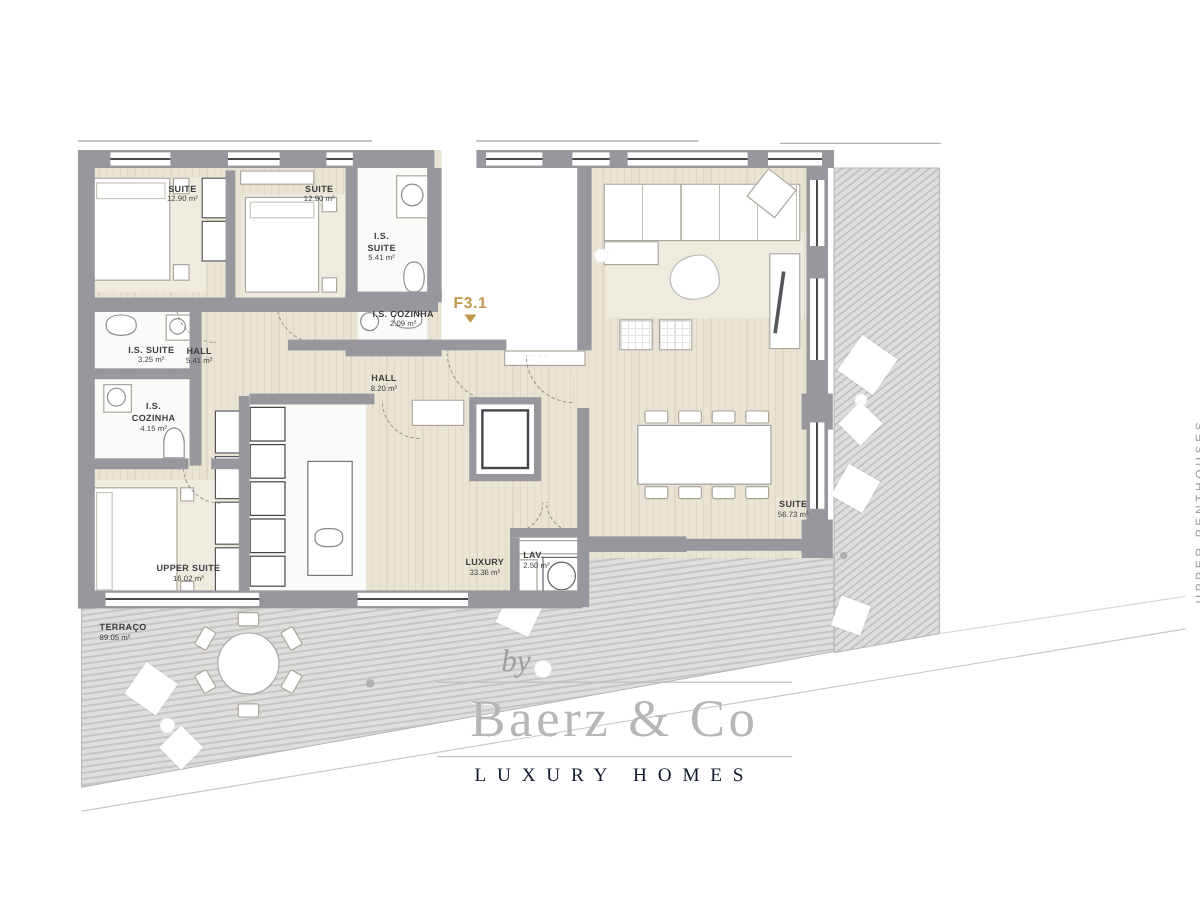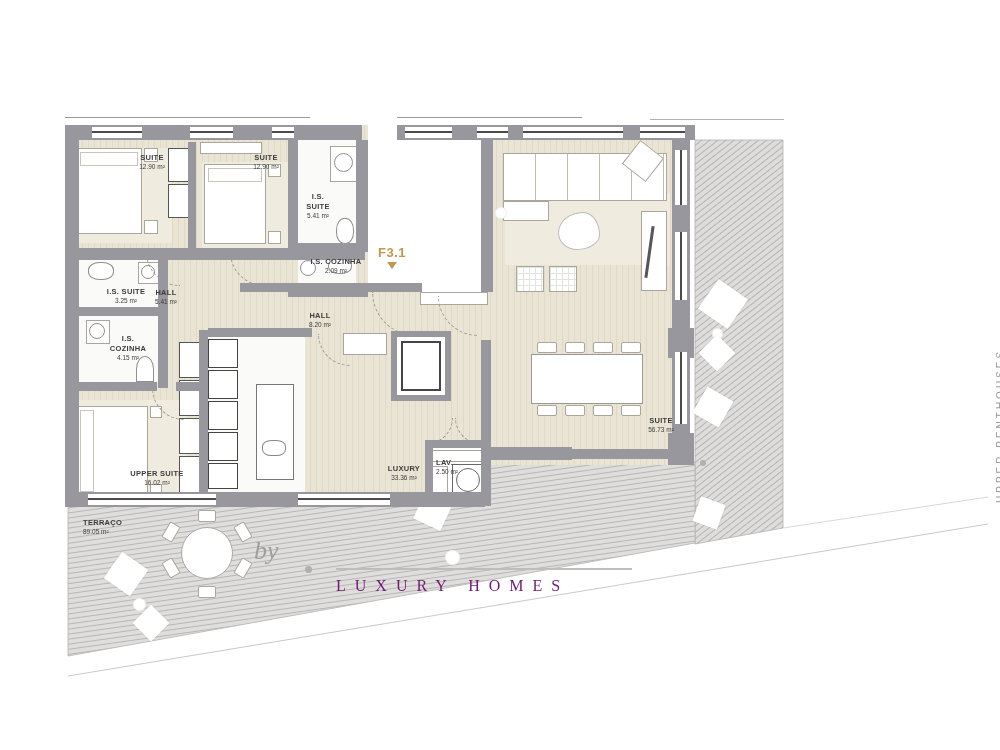--- a/index.html
+++ b/index.html
@@ -27,27 +27,27 @@
   .white-shape{background:#fff;border:1px solid rgba(0,0,0,.05);}
   .diamond{position:absolute;background:#fff;box-shadow:0 0 0 1px rgba(0,0,0,.04);z-index:6;}
   .dot{position:absolute;background:#b0b0ae;border-radius:50%;z-index:6;}
   .toilet{position:absolute;background:#fff;border:1px solid #8f8f8f;border-radius:45%;z-index:7;box-sizing:border-box;}
   .chair{position:absolute;background:#fff;border:1px solid #aaa69c;border-radius:2px;z-index:6;box-sizing:border-box;}
   .cooktop-dot{position:absolute;width:9px;height:9px;border:1px solid #8a8a8a;border-radius:50%;background:#fff;}
   #f31{position:absolute;left:392px;top:252px;transform:translate(-50%,-50%);
        font-weight:bold;font-size:13px;letter-spacing:.5px;z-index:40;}
   #f31-arrow{position:absolute;left:387px;top:262px;width:0;height:0;z-index:40;
        border-left:5px solid transparent;border-right:5px solid transparent;border-top:7px solid #c2984c;}
-  #logo{position:absolute;left:336px;top:536px;width:296px;text-align:left;z-index:60;}
+  #logo{position:absolute;left:364px;top:536px;width:296px;text-align:center;z-index:60;}
   .logo-by{display:block;font-family:"Liberation Serif",serif;font-style:italic;font-size:26px;
        color:#9e9e9e;transform:translateX(-82px);margin-bottom:2px;}
   .logo-rule{height:1px;background:#bdbdbd;}
   .logo-brand{display:block;font-family:"Liberation Serif",serif;font-size:44px;color:#b6b6b6;
        letter-spacing:3px;white-space:nowrap;padding:4px 0 6px 0;text-shadow:0 1px 0 #fff;}
-  .logo-tag{display:block;font-family:"Liberation Serif",serif;font-size:16px;color:#701a75;
+  .logo-tag{display:block;font-family:"Liberation Serif",serif;font-size:16px;color:#0f172a;
        letter-spacing:9px;margin-top:7px;white-space:nowrap;}
   #side-text{position:absolute;right:-6px;top:328px;height:175px;writing-mode:vertical-rl;
        transform:rotate(180deg);font-size:10px;letter-spacing:3px;color:#9b9b9b;z-index:5;}
   svg{position:absolute;left:0;top:0;z-index:1;}
 </style>
 </head>
 <body>
 
 <div id="stage">
 
@@ -290,19 +290,20 @@
     <span class="rname">TERRAÇO</span>
     <span class="rarea">89.05 m²</span>
   </div>
 
   <div id="f31" style="color:#c2984c;">F3.1</div>
   <div id="f31-arrow"></div>
 
   <div id="logo">
     <span class="logo-by">by</span>
     <div class="logo-rule"></div>
+    <span class="logo-brand">Baerz &amp; Co</span>
     <div class="logo-rule"></div>
     <span class="logo-tag">LUXURY HOMES</span>
   </div>
 
   <div id="side-text">UPPER PENTHOUSES</div>
 
 </div>
 
 </body></html>

